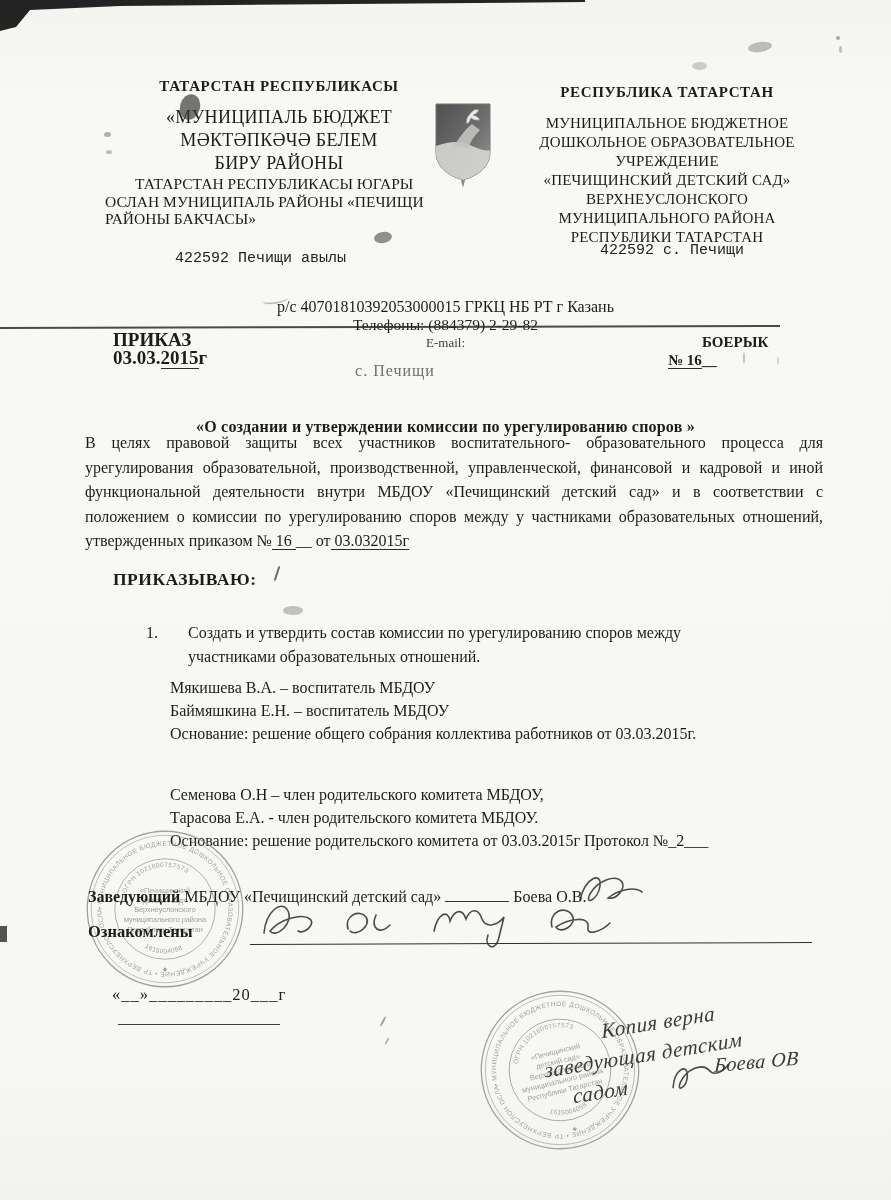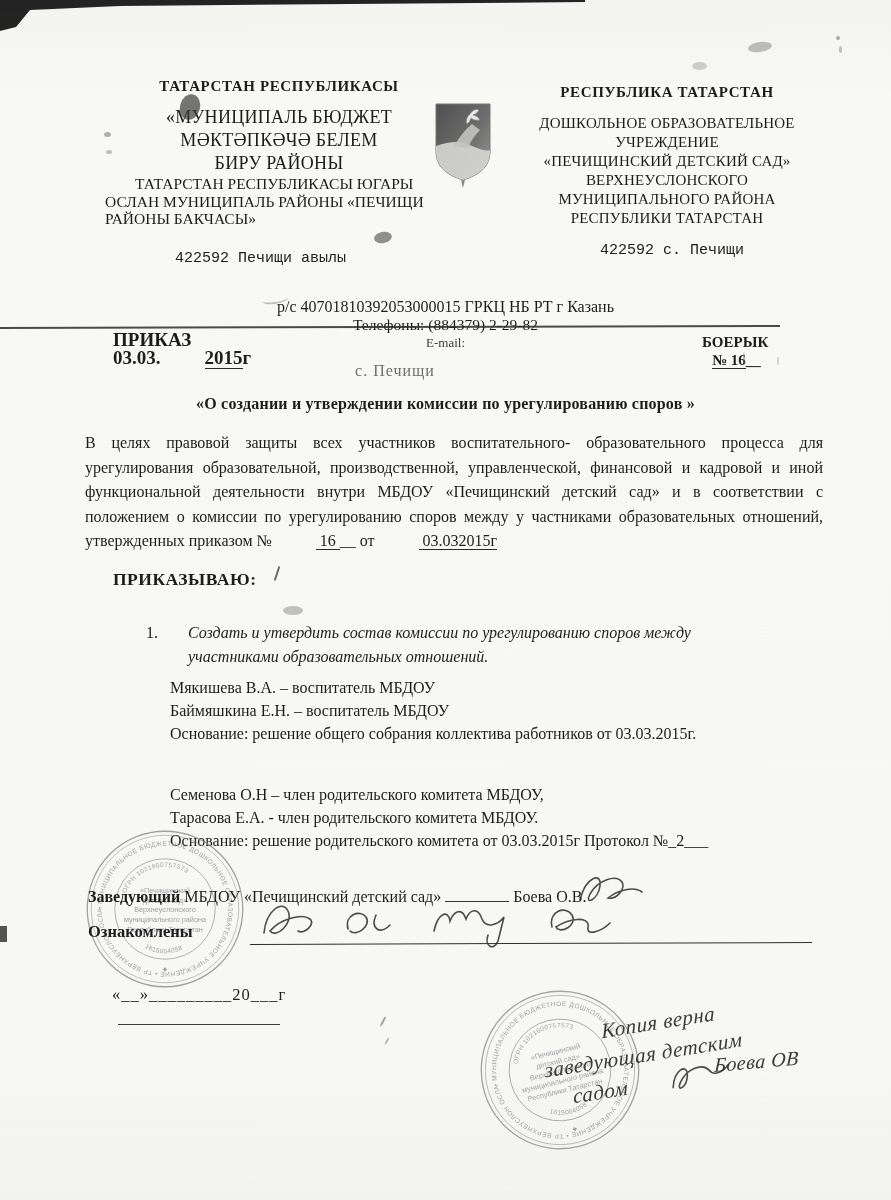--- a/index.html
+++ b/index.html
@@ -6,47 +6,47 @@
   .page{
     position:relative; width:891px; height:1200px; margin:0 auto;
     background:linear-gradient(180deg,#f3f3f0 0%,#f8f8f5 8%,#f7f7f4 88%,#f2f2ef 100%);
     overflow:hidden; color:#1c1c1c;
     font-family:"Liberation Serif","DejaVu Serif",serif;
   }
   .abs{position:absolute;}
   .ctr{text-align:center;}
   .b{font-weight:bold;}
   .sans{font-family:Liberation Mono, monospace;}
-  .u{border-bottom:1.5px solid #2a2a2a;margin-left:44px;}
+  .u{border-bottom:1.5px solid #2a2a2a;}
   
   .hdr-left{left:105px; top:78px; width:348px;}
   .hdr-right{left:500px; top:84px; width:334px;}
   .hdr-title{font-weight:bold; font-size:15px; letter-spacing:.6px;}
   .hdr-big{font-size:18px; line-height:23px; letter-spacing:.3px;}
   .hdr-sub{font-size:14px; color:#4c4c4c; letter-spacing:.4px; margin-top:1px;}
   .hdr-sm{font-size:15.5px; line-height:17.5px; text-align:left;}
   .ind{padding-left:30px;}
   .hdr-right .rline{font-size:15px; line-height:19px; letter-spacing:.2px;}
   .addr{font-size:15px; color:#222;}
   
   .contact{left:0; top:274px; width:891px; line-height:18px;}
   .contact .l1{font-size:16px;margin-top:24px;}
   .contact .l2{font-size:15.5px;}
   .contact .l3{font-size:13px; color:#3b3b3b;}
   .hrule{left:0; top:326px; width:780px; border-top:2px solid #2b2b2b; transform:rotate(-.15deg); opacity:.85;}
   
   .ord-left{left:113px; top:331px; font-size:19px; font-weight:bold; line-height:17.5px;}
   .ord-right{left:668px; top:333px; width:110px; font-size:15px; font-weight:bold; line-height:18px;}
   .place{left:0; top:362px; width:790px; font-size:16px; color:#6e6e6e; letter-spacing:1px;}
-  .title{left:0; top:395px; width:891px; font-size:16px; font-weight:bold; letter-spacing:.2px;}
+  .title{left:0; top:418px; width:891px; font-size:16px; font-weight:bold; letter-spacing:.2px;}
   .par{left:85px; top:431px; width:738px; font-size:16px; line-height:24.6px; text-align:justify;}
   .resolve-h{left:113px; top:569px; font-size:17.5px; font-weight:bold; letter-spacing:.5px;}
   .item{left:146px; top:621px; width:600px; font-size:16px; line-height:24px; display:flex;}
   .item .no{width:42px; flex:none;}
-  .item .tx{width:520px;font-style:italic;}
+  .item .tx{width:520px;}
   .mline{left:170px; width:650px; font-size:16px; height:22px;}
   
   .signrow{left:88px; top:887px; font-size:16px; z-index:4; white-space:nowrap;}
   .blank{display:inline-block; width:64px; border-bottom:1.5px solid #333; height:14px; margin:0 4px;}
   .ack{left:88px; top:922px; font-size:16.5px; font-weight:bold; z-index:4;}
   .ackline{left:250px; top:943px; width:562px; border-top:1.5px solid #2e2e2e; transform:rotate(-.2deg); z-index:2;}
   .dateblank{left:112px; top:985px; font-size:16.5px; letter-spacing:1px;}
   .botline{left:118px; top:1024px; width:162px; border-top:1.5px solid #3a3a3a;}
   
   .stamp{position:absolute; z-index:1;}
@@ -117,20 +117,21 @@
     <path d="M8,4 H62 V52 Q62,72 35,80 Q8,72 8,52 Z" fill="url(#shg)" stroke="#777" stroke-width="1"></path>
     <path d="M8,46 Q30,38 44,46 Q58,52 62,50 V52 Q62,72 35,80 Q8,72 8,52 Z" fill="#d6d6d2" opacity=".9"></path>
     <path d="M26,46 Q36,30 44,24 L52,30 Q44,38 40,48 Z" fill="#c2c2be" opacity=".9"></path>
     <path d="M42,14 q4,-6 9,-4 q-2,4 -6,5 q5,1 7,5 q-6,1 -9,-2 q-1,4 -4,6 q-2,-5 3,-10 Z" fill="#e9e9e5" stroke="#8a8a8a" stroke-width=".6"></path>
     <path d="M33,80 l2,8 l2,-8 Z" fill="#8a8a8a"></path>
   </svg>
 
   <div class="abs hdr-right ctr">
     <div class="hdr-title">РЕСПУБЛИКА   ТАТАРСТАН</div>
     <div style="height:13px;"></div>
+    <div class="rline">МУНИЦИПАЛЬНОЕ  БЮДЖЕТНОЕ</div>
     <div class="rline">ДОШКОЛЬНОЕ ОБРАЗОВАТЕЛЬНОЕ</div>
     <div class="rline">УЧРЕЖДЕНИЕ</div>
     <div class="rline">«ПЕЧИЩИНСКИЙ ДЕТСКИЙ САД»</div>
     <div class="rline">ВЕРХНЕУСЛОНСКОГО</div>
     <div class="rline">МУНИЦИПАЛЬНОГО РАЙОНА</div>
     <div class="rline">РЕСПУБЛИКИ ТАТАРСТАН</div>
   </div>
 
   <div class="abs addr sans" style="left:175px;top:250px;">422592   Печищи авылы</div>
   <div class="abs addr sans" style="left:600px;top:242px;">422592  с. Печищи</div>

